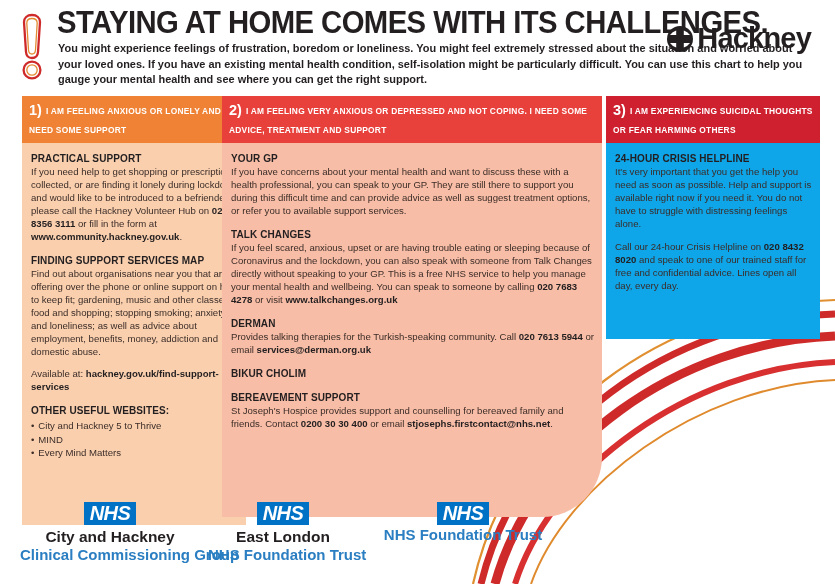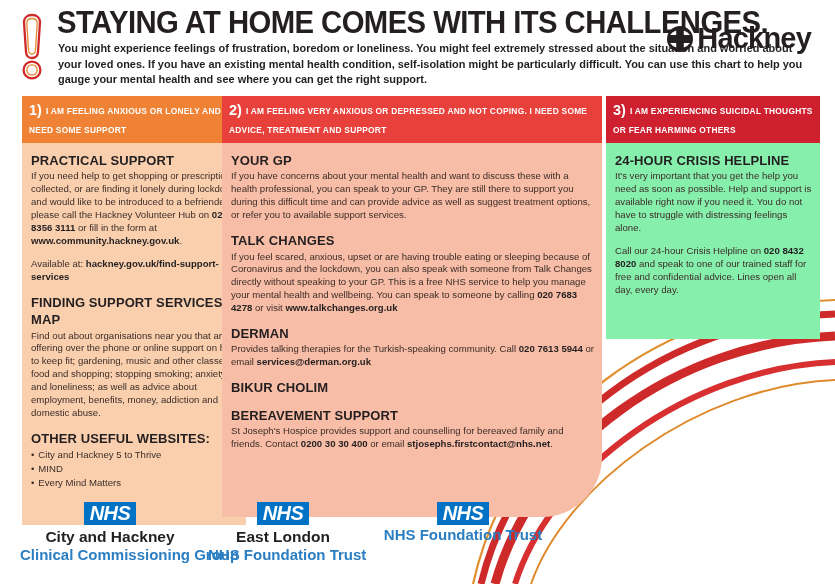--- a/index.html
+++ b/index.html
@@ -86,26 +86,26 @@
 
   .col-body {
     background:#f7c3aa;
     padding:9px 8px 10px 9px;
     font-size:9.6px;
     line-height:1.345;
     color:#3c2d28;
   }
   .col1 .col-body { background:#f9cfae; min-height:382px; }
   .col2 .col-body { background:#f7bda6; min-height:374px; border-bottom-right-radius:60px; }
-  .col3 .col-body { background:#86efac; min-height:196px; border-bottom-right-radius:0; }
+  .col3 .col-body { background:#0ea5e9; min-height:196px; border-bottom-right-radius:0; }
 
   .sec { margin:0 0 10px 0; }
   .sec:last-child { margin-bottom:0; }
   .sec-h {
-    font-weight:bold; font-size:13px;
+    font-weight:bold; font-size:10px;
     color:#231f20;
     margin-bottom:1px;
     letter-spacing:0.1px;
   }
   .sec-p { margin:0; }
   .sec-p b { font-weight:bold; color:#231f20; }
   .bullets { margin:2px 0 0 0; padding:0; list-style:none; }
   .bullets li { margin:0 0 1px 0; }
   .bullets li::before { content:"\2022"; margin-right:4px; }
   .col3 .col-body { text-align:left; }
@@ -182,25 +182,25 @@
   <div class="col col1">
     <div class="col-head">
       <span class="num">1)</span><span class="htxt">I AM FEELING ANXIOUS OR LONELY AND NEED SOME SUPPORT</span>
     </div>
     <div class="col-body">
         <div class="sec">
           <div class="sec-h">PRACTICAL SUPPORT</div>
           <p class="sec-p"><span>If you need help to get shopping or prescriptions collected, or are finding it lonely during lockdown and would like to be introduced to a befriender, please call the Hackney Volunteer Hub on </span><b>020 8356 3111</b><span> or fill in the form at </span><b>www.community.hackney.gov.uk</b><span>.</span></p>
         </div>
         <div class="sec">
-          <p class="sec-p"><span>Available at: </span><b>hackney.gov.uk/find-support-services</b></p>
-        </div>
-        <div class="sec">
           <div class="sec-h">FINDING SUPPORT SERVICES MAP</div>
           <p class="sec-p"><span>Find out about organisations near you that are offering over the phone or online support on how to keep fit; gardening, music and other classes; food and shopping; stopping smoking; anxiety and loneliness; as well as advice about employment, benefits, money, addiction and domestic abuse.</span></p>
+        </div>
+        <div class="sec">
+          <p class="sec-p"><span>Available at: </span><b>hackney.gov.uk/find-support-services</b></p>
         </div>
         <div class="sec">
           <div class="sec-h">OTHER USEFUL WEBSITES:</div>
           <ul class="bullets">
             <li>City and Hackney 5 to Thrive</li>
             <li>MIND</li>
             <li>Every Mind Matters</li>
           </ul>
         </div>
       </div>

